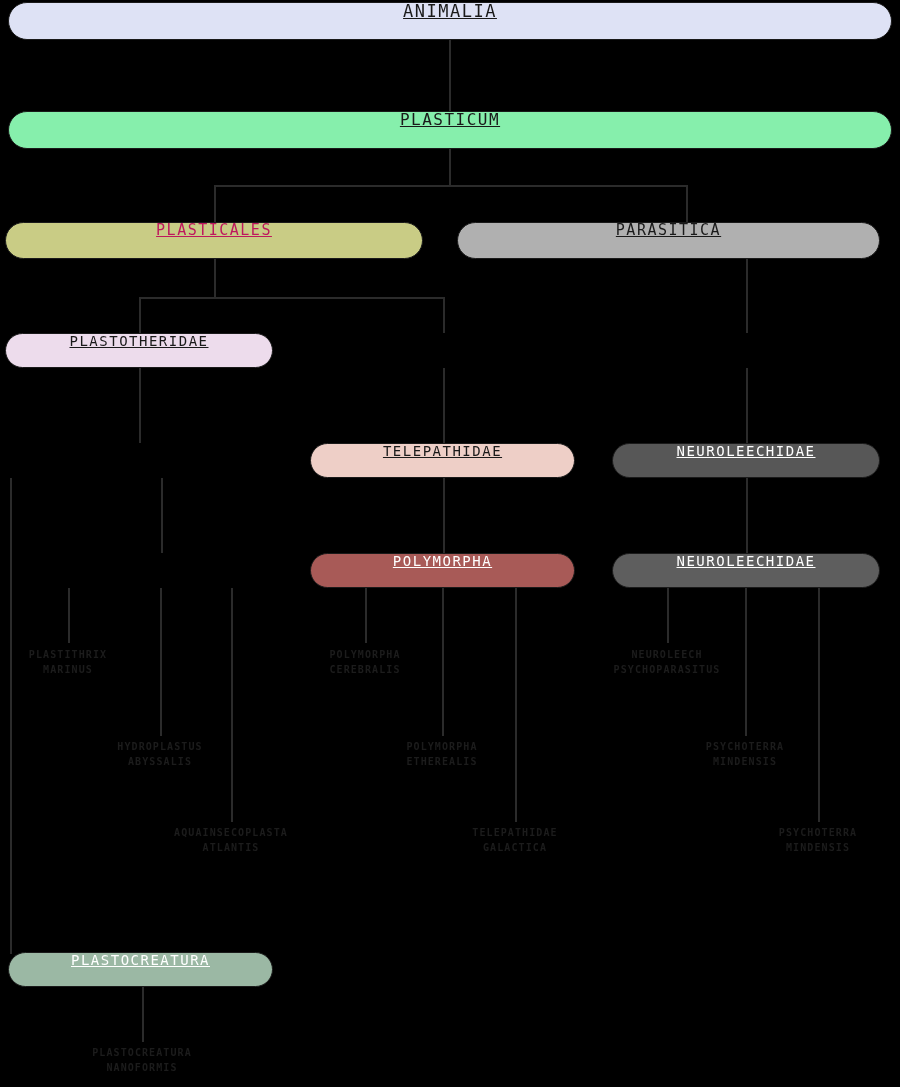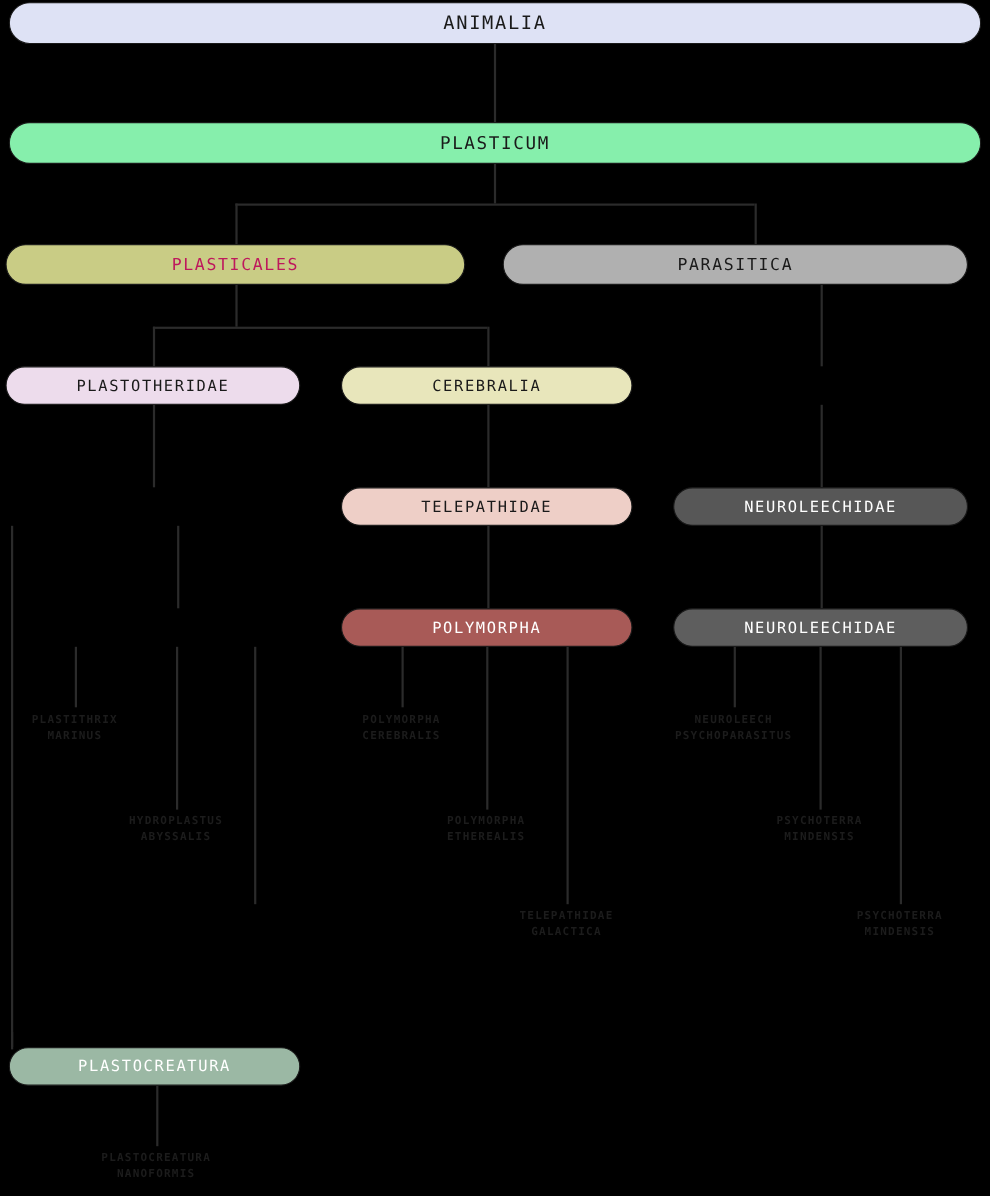--- a/index.html
+++ b/index.html
@@ -26,26 +26,27 @@
   .edge.v { width: 2px; }
   .edge.h { height: 2px; }
 
   
   .pill {
     position: absolute;
     box-sizing: border-box;
     border-radius: 999px;
     border: 1.5px solid #1a1a1a;
     display: flex;
-    align-items: center;
+    align-items: flex-start;
     justify-content: center;
     text-align: center;
     letter-spacing: 1.5px;
     white-space: nowrap;
     overflow: hidden;
+    text-decoration: underline;
   }
   .pill .pill-label {
     display: block;
     line-height: 1;
   }
 
   
   .leaf {
     position: absolute;
     box-sizing: border-box;
@@ -99,40 +100,38 @@
     </div>
     <div class="pill" style="left: 5px; top: 222px; width: 418px; height: 37px; background: rgb(201, 204, 133); color: #be185d; font-size: 15px;">
       <span class="pill-label">PLASTICALES</span>
     </div>
     <div class="pill" style="left: 5px; top: 333px; width: 268px; height: 35px; background: rgb(237, 220, 236); color: rgb(26, 26, 26); font-size: 14px;">
       <span class="pill-label">PLASTOTHERIDAE</span>
     </div>
     <div class="pill" style="left: 457px; top: 222px; width: 423px; height: 37px; background: rgb(176, 176, 176); color: rgb(26, 26, 26); font-size: 15px;">
       <span class="pill-label">PARASITICA</span>
     </div>
-    <div class="pill" style="left: 310px; top: 333px; width: 265px; height: 35px; background: rgb(232, 230, 187); color: rgb(26, 26, 26); font-size: 14px;">
-      <span class="pill-label">CEREBRALIA</span>
-    </div>
     <div class="pill" style="left: 310px; top: 443px; width: 265px; height: 35px; background: rgb(238, 207, 199); color: rgb(26, 26, 26); font-size: 14px;">
       <span class="pill-label">TELEPATHIDAE</span>
     </div>
     <div class="pill" style="left: 612px; top: 443px; width: 268px; height: 35px; background: rgb(87, 87, 87); color: rgb(255, 255, 255); font-size: 14px;">
       <span class="pill-label">NEUROLEECHIDAE</span>
     </div>
     <div class="pill" style="left: 310px; top: 553px; width: 265px; height: 35px; background: rgb(168, 90, 87); color: rgb(255, 255, 255); font-size: 14px;">
       <span class="pill-label">POLYMORPHA</span>
     </div>
     <div class="pill" style="left: 612px; top: 553px; width: 268px; height: 35px; background: rgb(94, 94, 94); color: rgb(255, 255, 255); font-size: 14px;">
       <span class="pill-label">NEUROLEECHIDAE</span>
     </div>
     <div class="pill" style="left: 8px; top: 952px; width: 265px; height: 35px; background: rgb(155, 184, 164); color: rgb(255, 255, 255); font-size: 14px;">
       <span class="pill-label">PLASTOCREATURA</span>
     </div>
     <div class="leaf" style="left: -42px; top: 648px; width: 220px;"><span class="l1">PLASTITHRIX</span><span class="l2">MARINUS</span></div>
     <div class="leaf" style="left: 50px; top: 740px; width: 220px;"><span class="l1">HYDROPLASTUS</span><span class="l2">ABYSSALIS</span></div>
+    <div class="leaf" style="left: 121px; top: 826px; width: 220px;"><span class="l1">AQUAINSECOPLASTA</span><span class="l2">ATLANTIS</span></div>
     <div class="leaf" style="left: 255px; top: 648px; width: 220px;"><span class="l1">POLYMORPHA</span><span class="l2">CEREBRALIS</span></div>
     <div class="leaf" style="left: 332px; top: 740px; width: 220px;"><span class="l1">POLYMORPHA</span><span class="l2">ETHEREALIS</span></div>
     <div class="leaf" style="left: 405px; top: 826px; width: 220px;"><span class="l1">TELEPATHIDAE</span><span class="l2">GALACTICA</span></div>
     <div class="leaf" style="left: 557px; top: 648px; width: 220px;"><span class="l1">NEUROLEECH</span><span class="l2">PSYCHOPARASITUS</span></div>
     <div class="leaf" style="left: 635px; top: 740px; width: 220px;"><span class="l1">PSYCHOTERRA</span><span class="l2">MINDENSIS</span></div>
     <div class="leaf" style="left: 708px; top: 826px; width: 220px;"><span class="l1">PSYCHOTERRA</span><span class="l2">MINDENSIS</span></div>
     <div class="leaf" style="left: 32px; top: 1046px; width: 220px;"><span class="l1">PLASTOCREATURA</span><span class="l2">NANOFORMIS</span></div>
   </div>
 
 </body></html>

